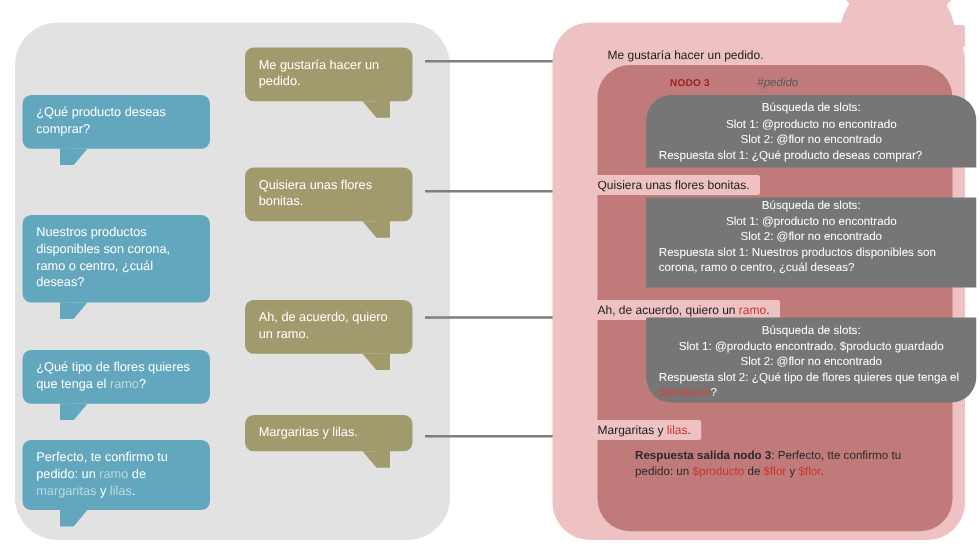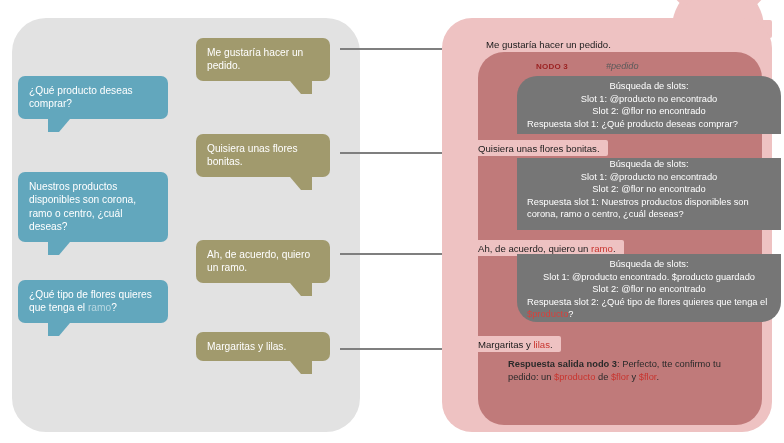--- a/index.html
+++ b/index.html
@@ -230,20 +230,24 @@
   <div class="bubble bot" id="bubble-bot-2">
     <span class="txt">Nuestros productos disponibles son corona, ramo o centro, ¿cuál deseas?</span>
     <span class="tail"></span>
   </div>
 
   <div class="bubble bot" id="bubble-bot-3">
     <span class="txt"><span>¿Qué tipo de flores quieres que tenga el </span><span class="hl-blue">ramo</span><span>?</span></span>
     <span class="tail"></span>
   </div>
 
+  <div class="bubble bot" id="bubble-bot-4">
+    <span class="txt"><span>Perfecto, te confirmo tu pedido: un </span><span class="hl-blue">ramo</span><span> de </span><span class="hl-blue">margaritas</span><span> y </span><span class="hl-blue">lilas</span><span>.</span></span>
+    <span class="tail"></span>
+  </div>
 
   <div class="bubble usr" id="bubble-usr-1">
     <span class="txt">Me gustaría hacer un pedido.</span>
     <span class="tail"></span>
   </div>
   <div class="bubble usr" id="bubble-usr-2">
     <span class="txt">Quisiera unas flores bonitas.</span>
     <span class="tail"></span>
   </div>
   <div class="bubble usr" id="bubble-usr-3">

